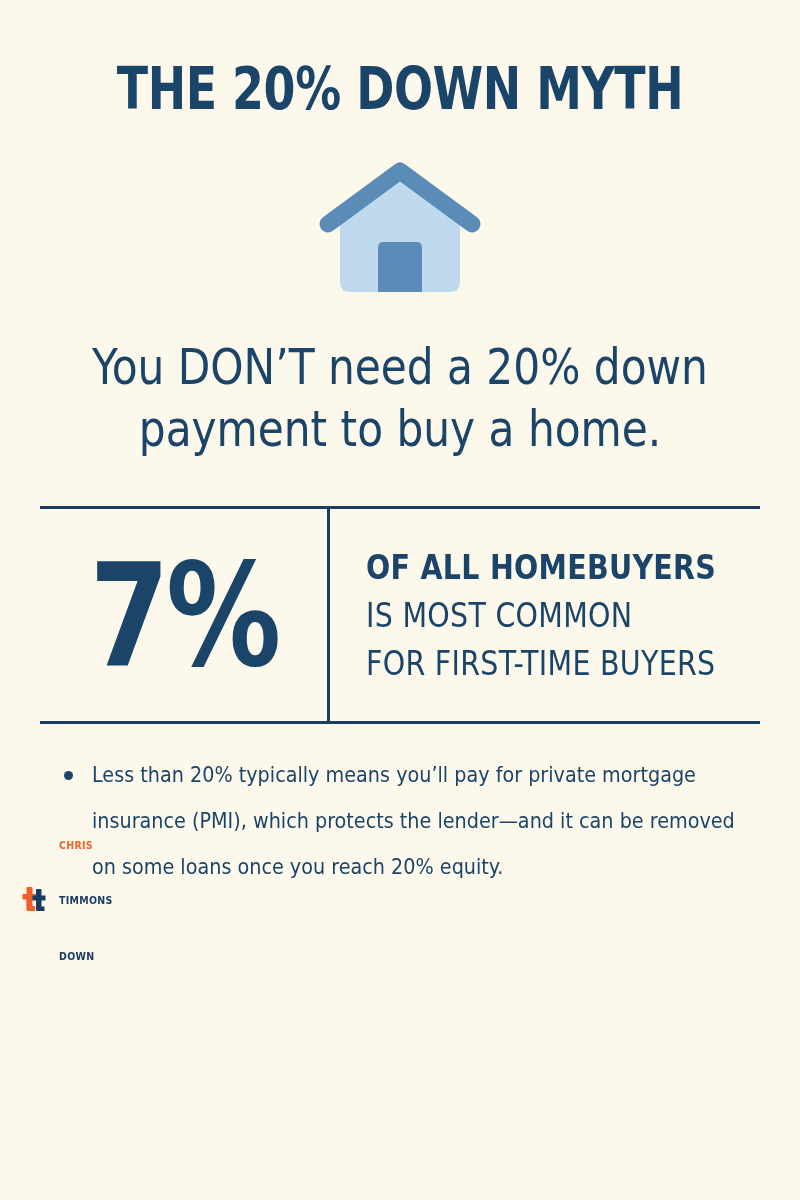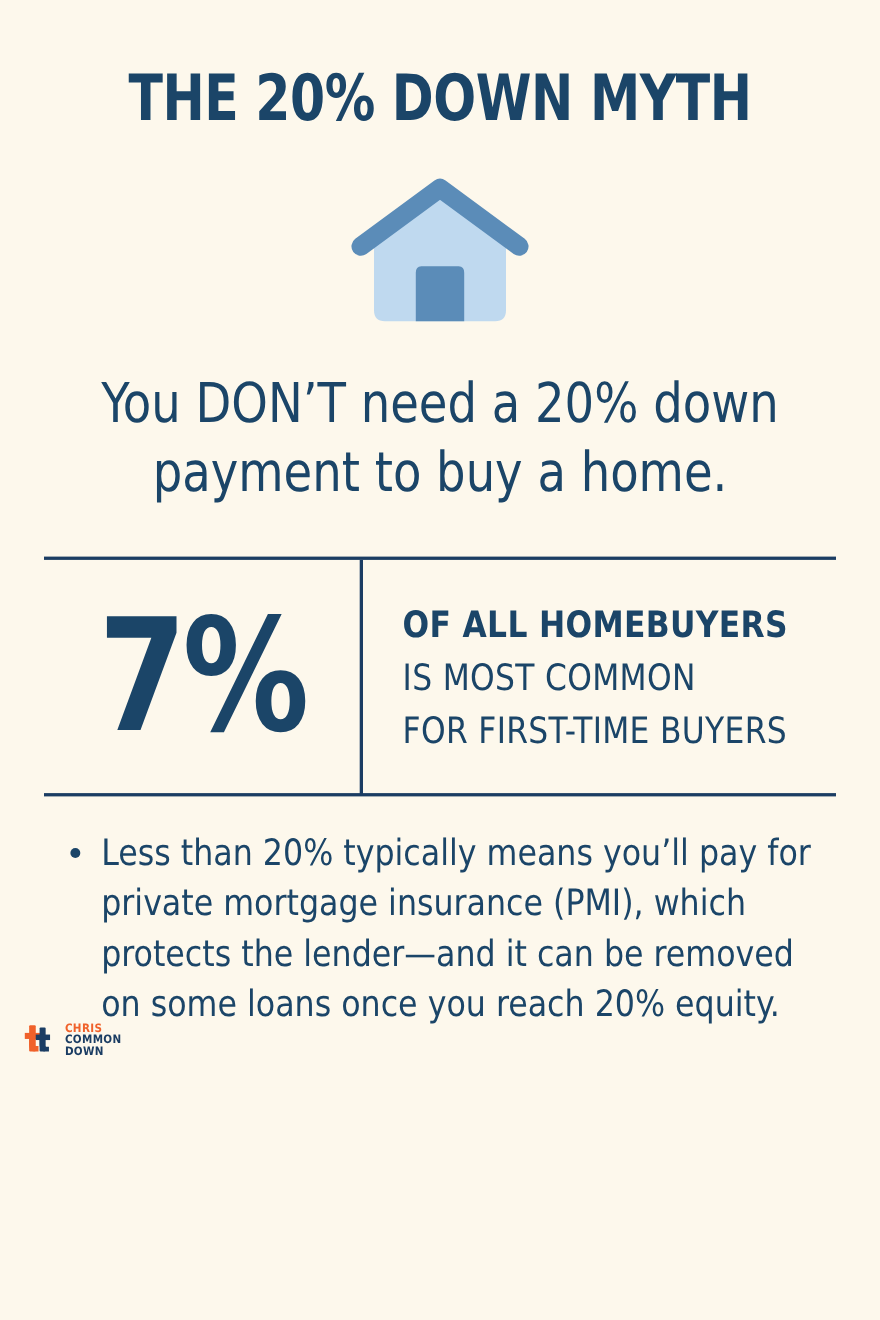--- a/index.html
+++ b/index.html
@@ -148,21 +148,21 @@
     top: 752px;
     left: 50px;
     width: 720px;
   }
   .bullet {
     position: relative;
     padding-left: 42px;
     margin-bottom: 26px;
     font-family: "DejaVu Sans Condensed", "Liberation Sans Narrow", "Liberation Sans", sans-serif;
     font-weight: 400;
-    font-size: 33px;
+    font-size: 22px;
     line-height: 46px;
     color: #1b4568;
   }
   .bullet-dot {
     position: absolute;
     left: 14px;
     top: 19px;
     width: 9px;
     height: 9px;
     border-radius: 50%;
@@ -185,20 +185,21 @@
   }
   .logo-mark {
     width: 30px;
     height: 30px;
     flex: 0 0 auto;
   }
   .logo-text {
     display: flex;
     flex-direction: column;
     line-height: 10.5px;
+    gap: 45px;
   }
   .logo-text span {
     font-family: "DejaVu Sans Condensed", "Liberation Sans Narrow", "Liberation Sans", sans-serif;
     font-weight: bold;
     font-size: 10.5px;
     letter-spacing: 0.3px;
   }
   .logo-chris { color: #f0612a; }
   .logo-timmons, .logo-team { color: #1b3d63; }
 </style>
@@ -249,18 +250,18 @@
       <rect x="4.5" y="2" width="6" height="24" rx="1" fill="#f0612a"></rect>
       <rect x="0.5" y="9" width="14" height="5.5" fill="#f0612a"></rect>
       <path d="M4.5 20 Q4.5 26 10.5 26 L13 26 L13 21 L10.5 21 Q9.5 21 9.5 19.5 L9.5 14 L4.5 14 Z" fill="#f0612a"></path>
 
       <rect x="14" y="4" width="5.5" height="22" rx="1" fill="#1b3d63"></rect>
       <rect x="10.5" y="10.5" width="13" height="5" fill="#1b3d63"></rect>
       <path d="M14 20 Q14 26 20 26 L22.5 26 L22.5 21.5 L20 21.5 Q18.8 21.5 18.8 20 L18.8 15.5 L14 15.5 Z" fill="#1b3d63"></path>
     </svg>
     <div class="logo-text">
       <span class="logo-chris">CHRIS</span>
-      <span class="logo-timmons">COMMON</span>
+      <span class="logo-timmons">TIMMONS</span>
       <span class="logo-team">DOWN</span>
     </div>
   </div>
 
 </div>
 
 </body></html>

